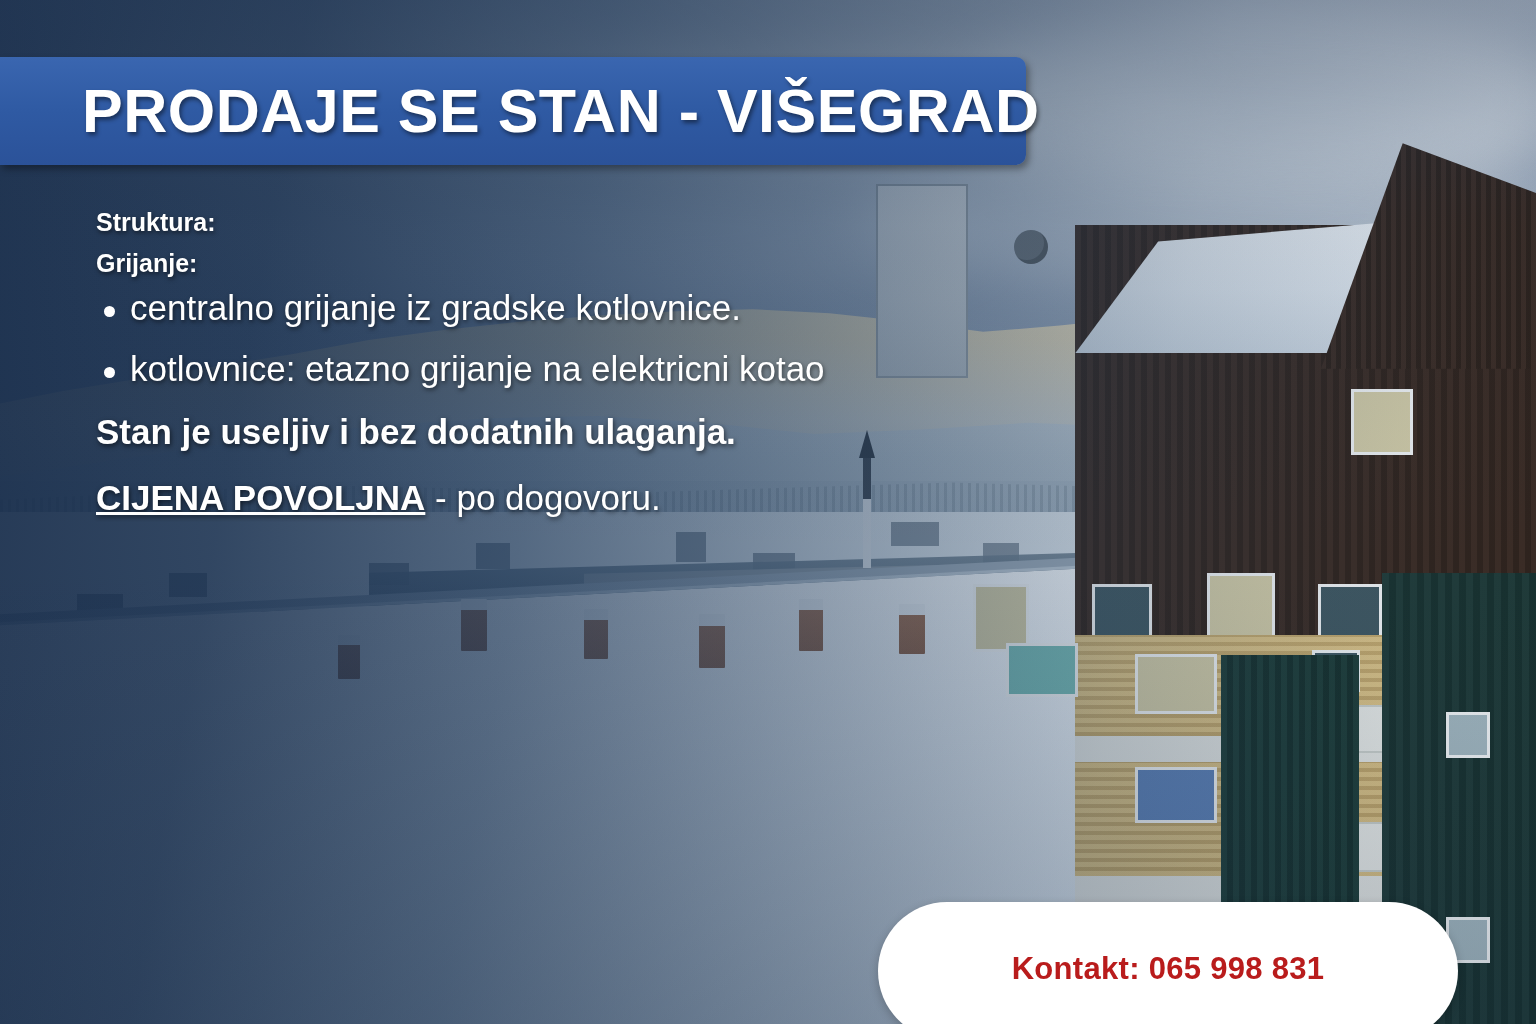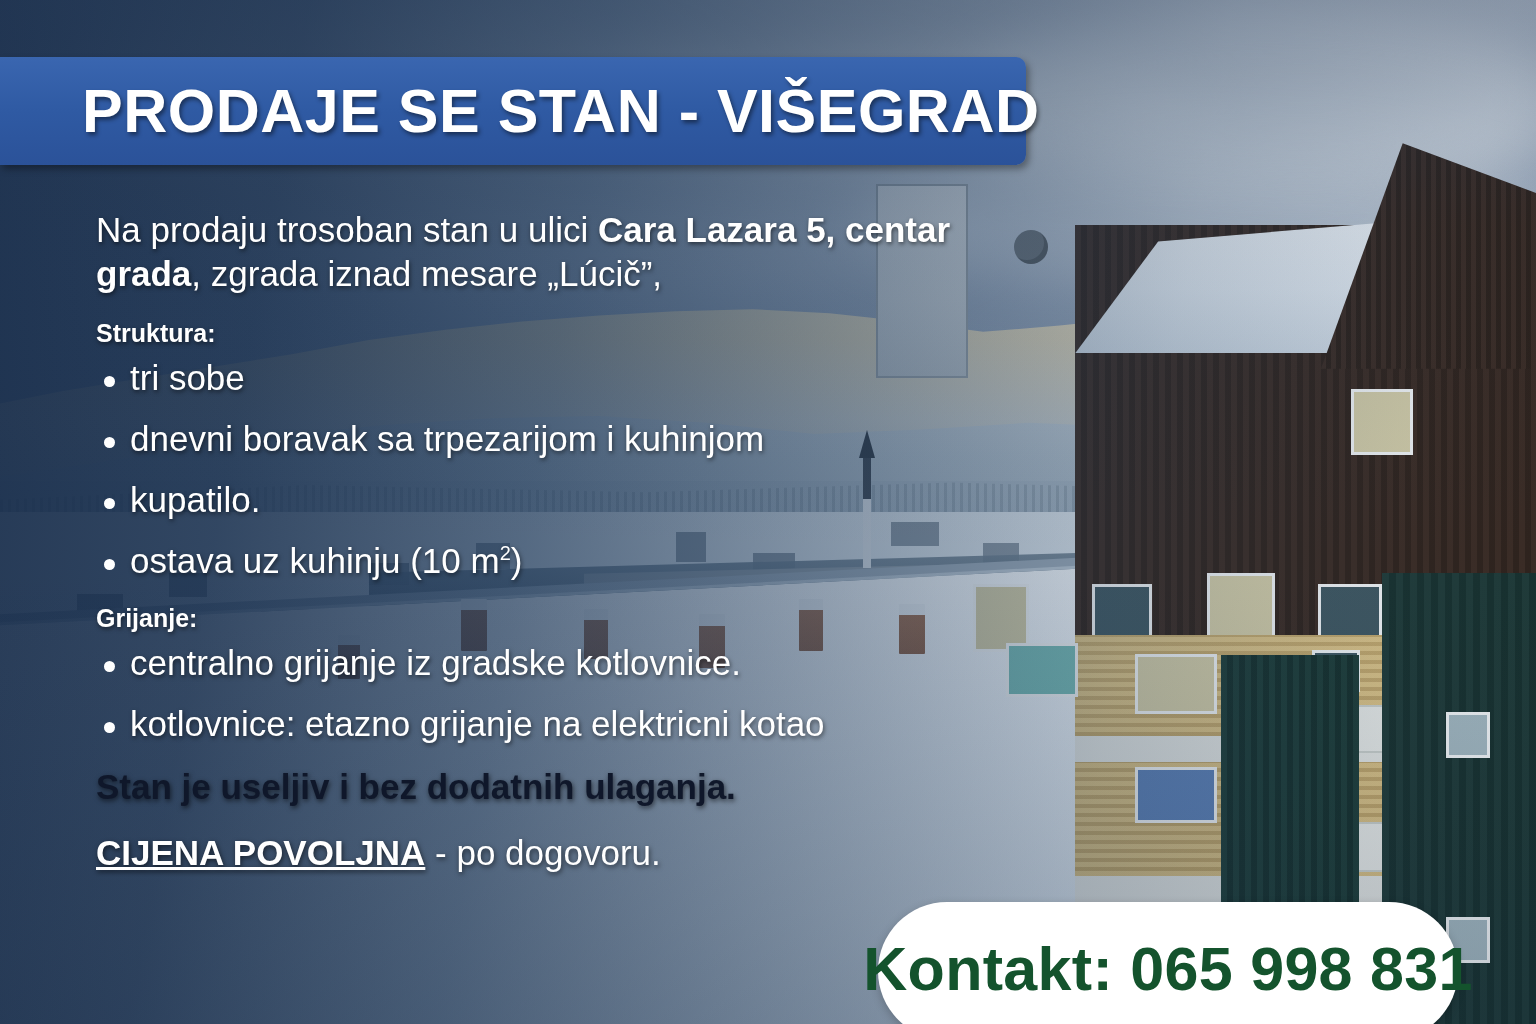--- a/index.html
+++ b/index.html
@@ -317,21 +317,21 @@
   }
   sup.sq {
     font-size: 20px;
     vertical-align: super;
     line-height: 0;
   }
 
   .highlight-line {
     font-size: 35px;
     font-weight: bold;
-    color: #0f172a;
+    color: #ffffff;
     margin: 13px 0 26px 0;
     text-shadow: 1px 2px 5px rgba(0,0,0,.6);
   }
   .price-line {
     font-size: 35px;
     color: #ffffff;
     margin: 0;
     text-shadow: 1px 2px 5px rgba(0,0,0,.6);
   }
   .price-line b { font-weight: bold; text-decoration: underline; }
@@ -342,22 +342,22 @@
     left: 878px; top: 902px;
     width: 580px; height: 138px;
     background: #ffffff;
     border-radius: 80px;
     display: flex;
     align-items: center;
     justify-content: center;
     box-shadow: 0 3px 10px rgba(0,0,0,.22);
   }
   .contact-text {
-    color: #14532d;
-    font-size: 61px;
+    color: #b91c1c;
+    font-size: 31px;
     font-weight: bold;
     letter-spacing: .3px;
     white-space: nowrap;
     margin-top: -4px;
   }
 </style>
 </head>
 <body>
 
 <div id="poster">
@@ -442,30 +442,23 @@
     <div class="grade"></div>
     <div class="grade2"></div>
   </div>
 
   <div class="banner">
     <div class="banner-text">PRODAJE SE STAN - VIŠEGRAD</div>
   </div>
 
   <div class="body-copy">
 
-    <p class="para"><span>Na prodaju trosoban stan u ulici </span><b>Cara Lazara 5, centar grada</b><span>, zgrada iznad mesare „Lúcič”,</span></p>
 
     <div class="section-head">Struktura:</div>
 
-    <ul class="bullets">
-      <li>tri sobe</li>
-      <li>dnevni boravak sa trpezarijom i kuhinjom</li>
-      <li>kupatilo.</li>
-      <li><span>ostava uz kuhinju (10 m</span><sup class="sq">2</sup><span>)</span></li>
-    </ul>
 
     <div class="section-head">Grijanje:</div>
 
     <ul class="bullets">
       <li>centralno grijanje iz gradske kotlovnice.</li>
       <li>kotlovnice: etazno grijanje na elektricni kotao</li>
     </ul>
 
     <div class="highlight-line">Stan je useljiv i bez dodatnih ulaganja.</div>
 

